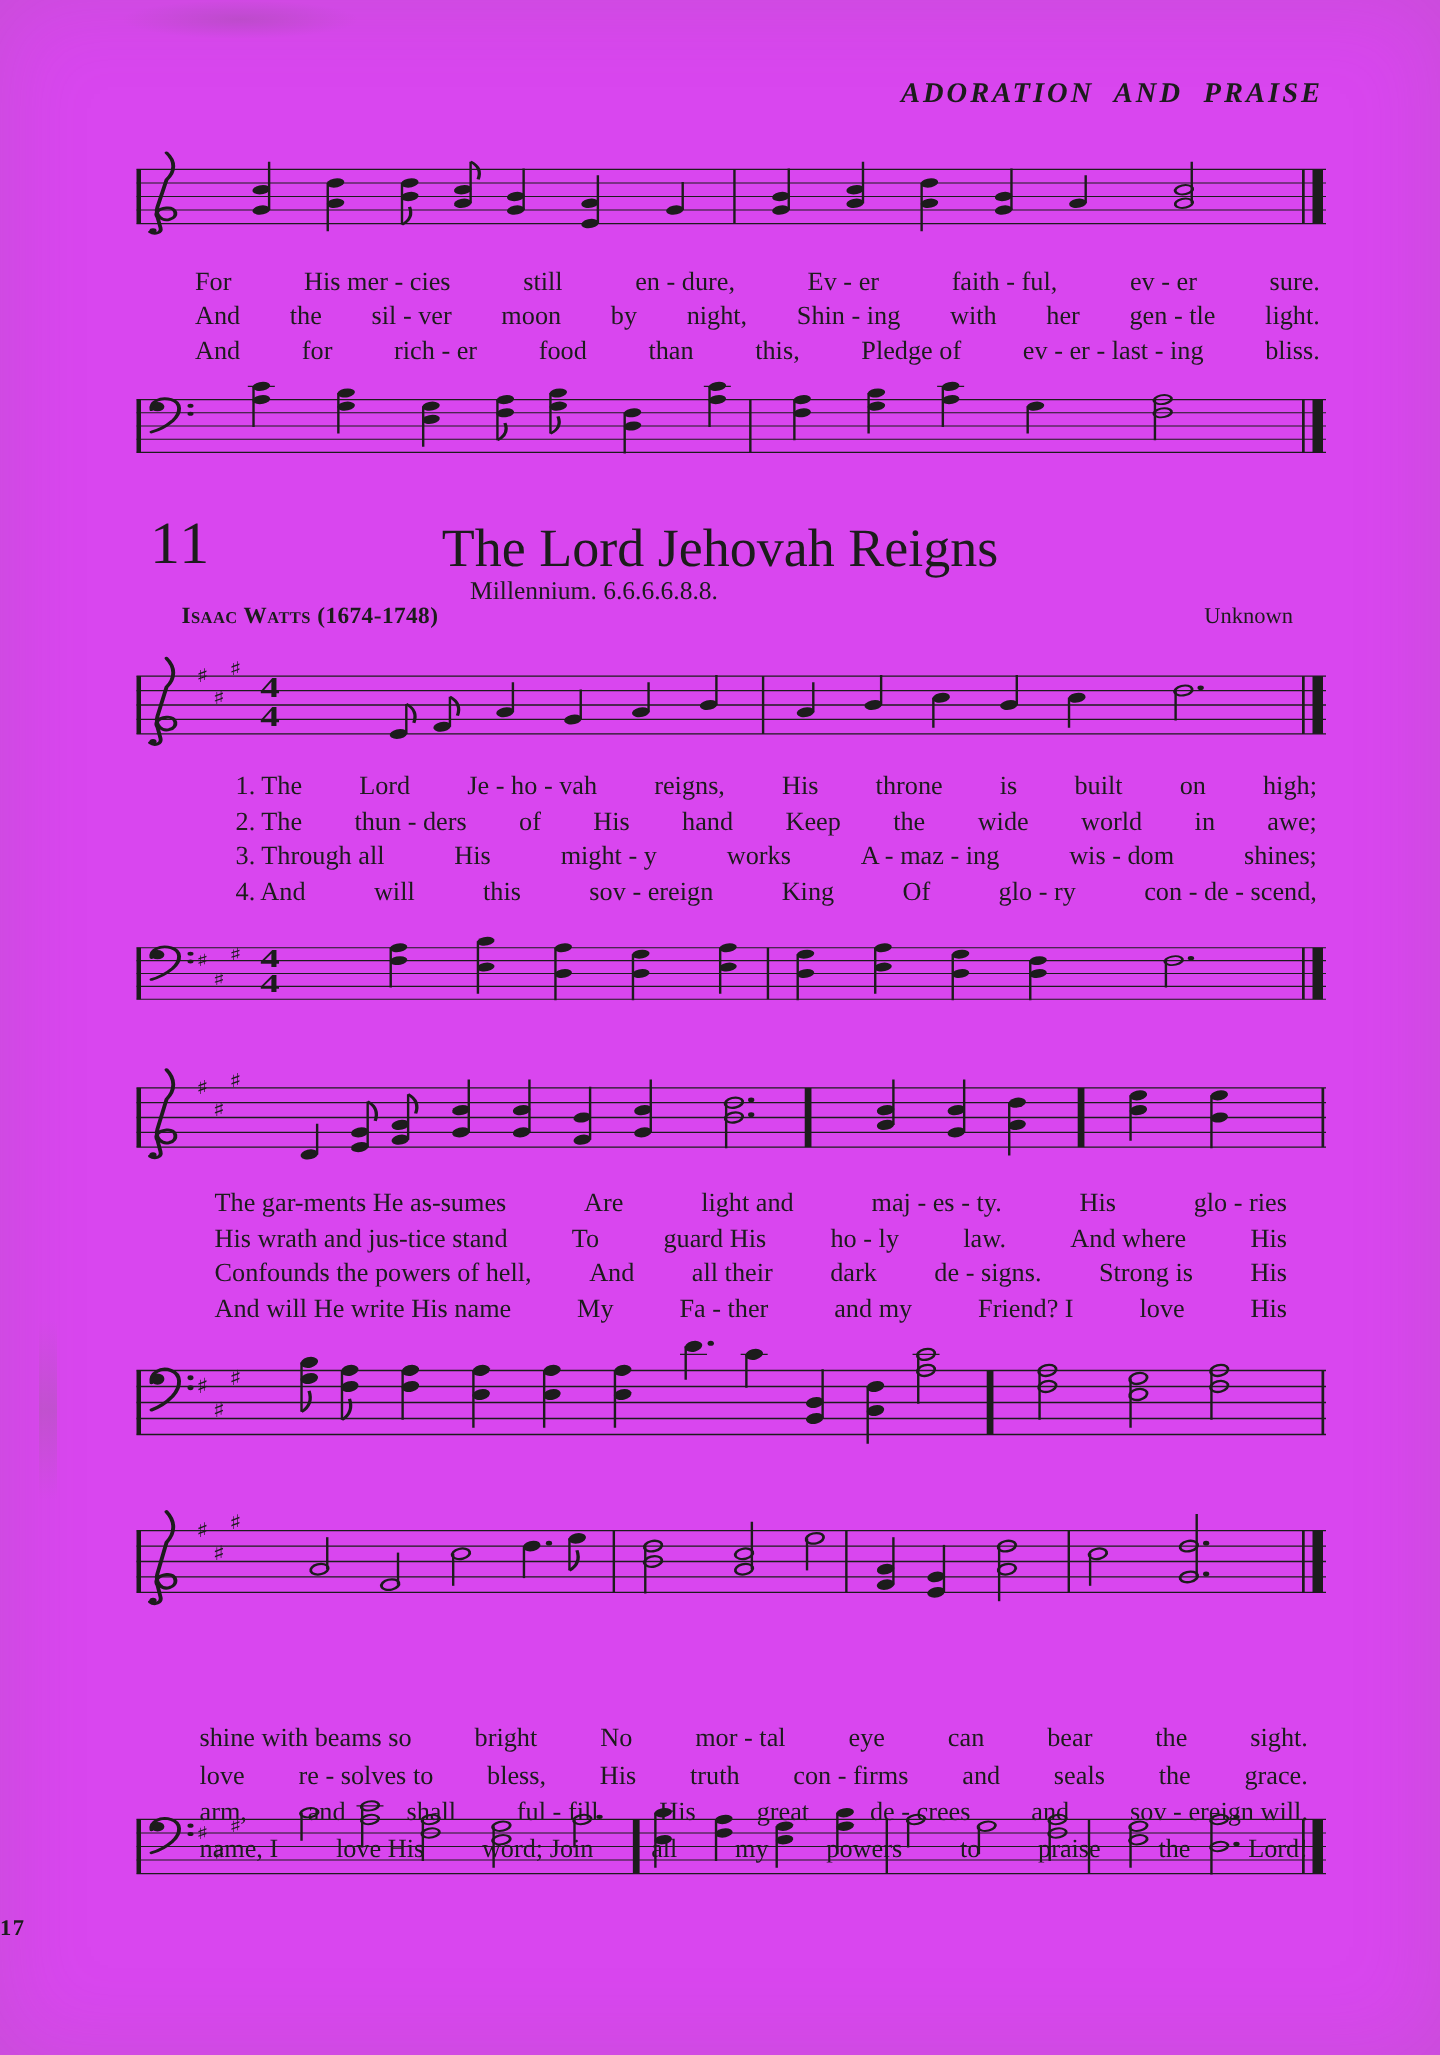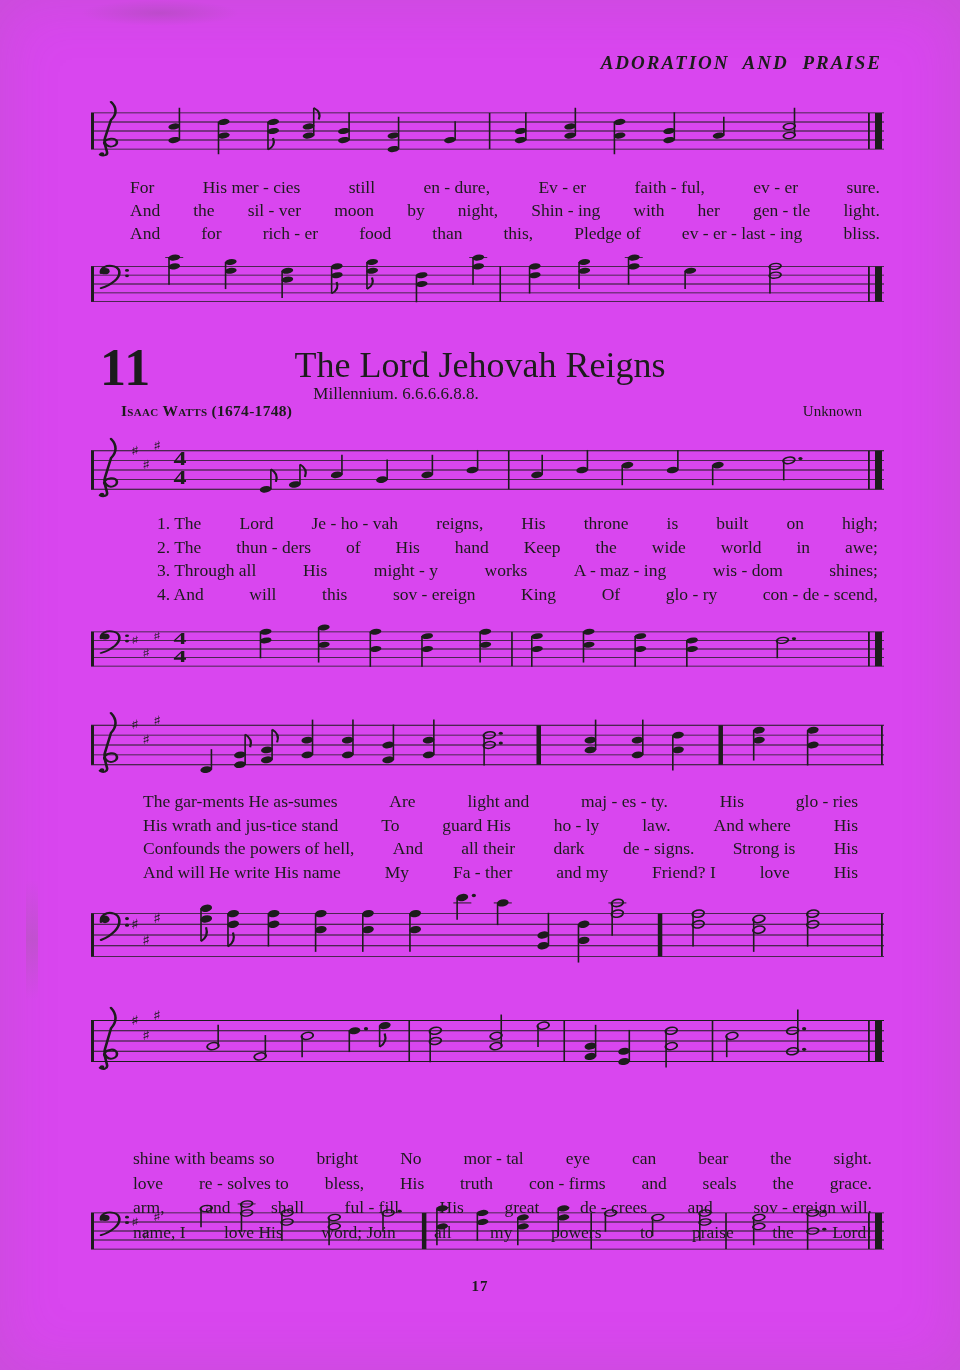--- a/index.html
+++ b/index.html
@@ -25,27 +25,27 @@
   .lyrics{position:absolute;left:85px;width:805px;}
   .lyric-line{display:flex;justify-content:space-between;font-size:17.5px;line-height:23px;white-space:nowrap;}
   .lyric-line .tok{display:inline-block;}
   .block1{top:176px;padding-left:45px;padding-right:10px;box-sizing:border-box;}
   .blockV{top:512px;padding-left:72px;padding-right:12px;box-sizing:border-box;}
   .blockV .lyric-line{line-height:23.5px;justify-content:space-between;}
   .block3{top:790px;padding-left:58px;padding-right:32px;box-sizing:border-box;}
   .block3 .lyric-line{line-height:23.5px;}
   .block4{top:1146px;padding-left:48px;padding-right:18px;box-sizing:border-box;}
   .block4 .lyric-line{line-height:24.5px;}
-  .hymn-number{position:absolute;left:100px;top:338px;font-size:52px;font-weight:700;letter-spacing:1px;}
+  .hymn-number{position:absolute;left:100px;top:338px;font-size:40px;font-weight:400;letter-spacing:1px;}
   .hymn-title{position:absolute;left:0;top:344px;width:960px;text-align:center;font-size:36px;}
   .hymn-meter{position:absolute;left:0;top:384px;width:792px;text-align:center;font-size:17px;}
   .attrib{position:absolute;left:85px;top:402px;width:805px;display:flex;justify-content:space-between;align-items:center;}
   .author{font-variant:small-caps;font-weight:700;font-size:15.5px;padding-left:36px;letter-spacing:.3px;}
   .composer{font-weight:400;font-size:15px;padding-right:28px;}
-  .page-num{position:absolute;left:0;top:1278px;width:960px;text-align:center;font-weight:700;font-size:15px;letter-spacing:1px;}
+  .page-num{position:absolute;left:0;top:1278px;width:960px;text-align:left;font-weight:700;font-size:15px;letter-spacing:1px;}
 </style>
 </head>
 <body>
 
 <div class="page">
   <div class="smudge sm1"></div>
   <div class="smudge sm2"></div>
 
   <div class="header">ADORATION AND PRAISE</div>
 

